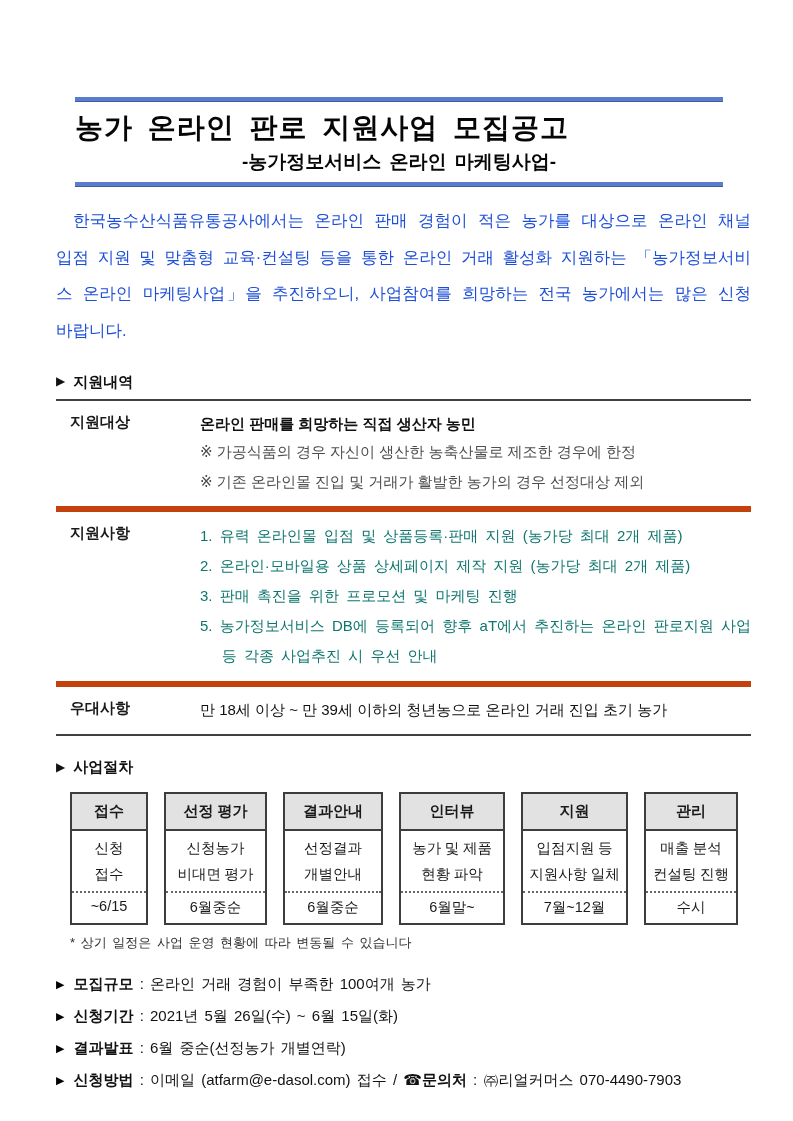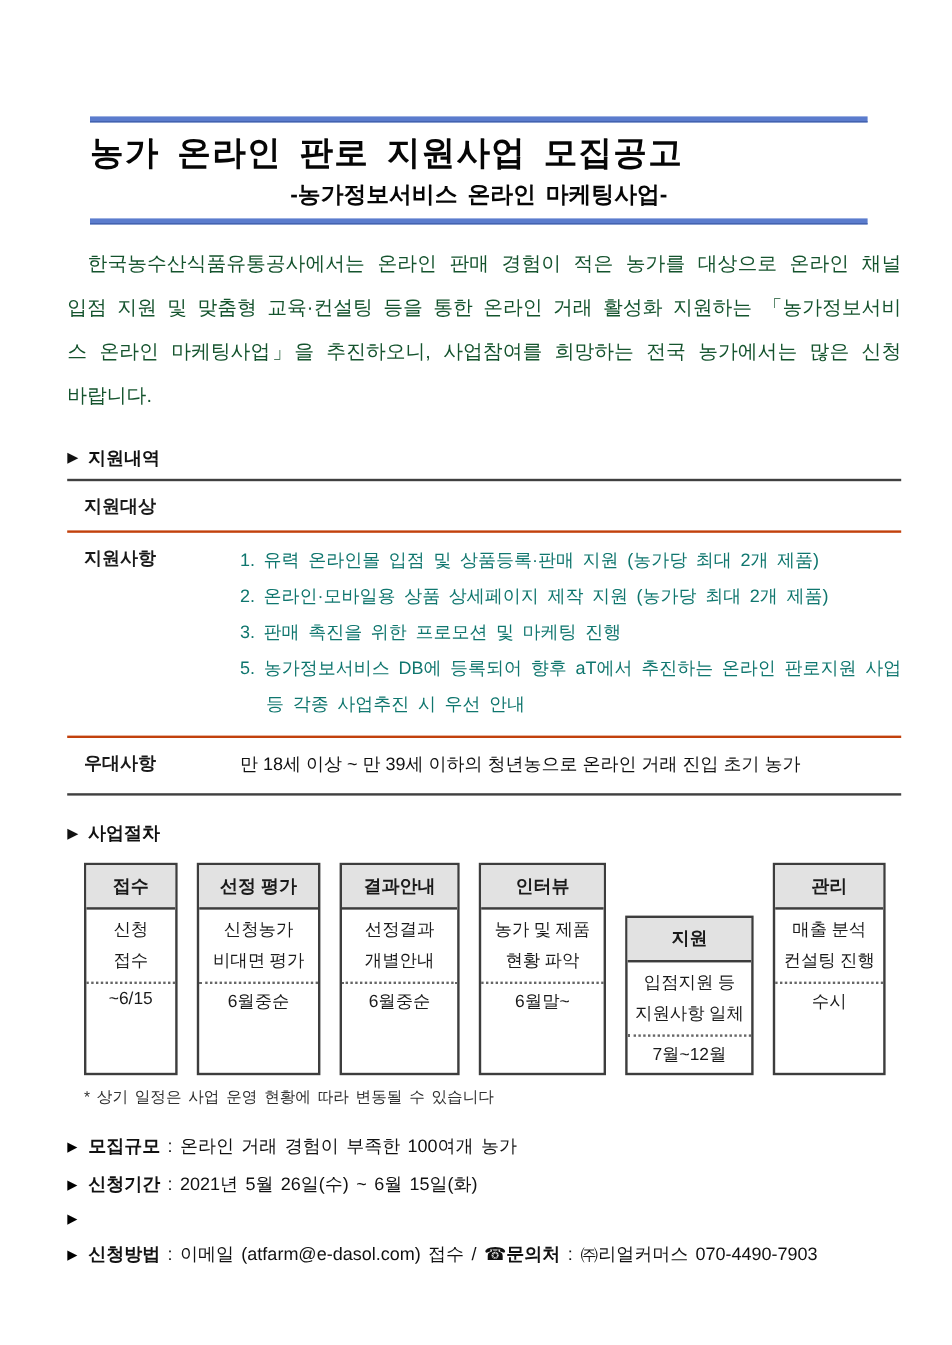--- a/index.html
+++ b/index.html
@@ -18,53 +18,53 @@
     padding:7px 0 2px 0; color:#060606; word-spacing:6px;
   }
   .doc-subtitle {
     text-align:center; font-size:19px; font-weight:bold; color:#060606;
     padding:0 0 7px 0; word-spacing:3px;
   }
 
   
   .intro {
     margin-top:15px; font-size:16.5px; line-height:2.22; text-align:justify;
-    text-indent:17px; word-spacing:4px; color:#14532d;
+    text-indent:17px; word-spacing:4px; color:#1d4ed8;
   }
 
   
   .section-heading { display:flex; align-items:center; font-weight:bold; font-size:15px; color:#111; }
   .section-heading .arr { font-size:12px; margin-right:8px; position:relative; top:-1px; }
   .sh-support { margin-top:24px; }
   .sh-process { margin-top:22px; }
 
   
   .support-table { margin-top:7px; border-top:2px solid #404040; }
-  .srow { display:flex; padding:9px 0 10px 14px; border-top:2px solid #c2410c; }
+  .srow { display:flex; padding:9px 0 10px 14px; border-top:6px solid #c2410c; }
   .srow:first-child { border-top:none; }
   .srow:last-child  { border-bottom:2px solid #404040; }
   .srow .rlabel { width:130px; flex:0 0 130px; font-weight:bold; font-size:15px; padding-top:3px; }
   .srow .rcontent { flex:1; font-size:15px; }
   .main-line { font-weight:bold; line-height:1.85; color:#111; }
   .note-line { color:#4d4d4d; line-height:1.9; margin-top:1px; }
   .item-line { line-height:2.0; text-align:justify; word-spacing:3px;
                padding-left:1.45em; text-indent:-1.45em; color:#0f766e; }
   .plain-line { line-height:1.85; color:#111; }
   .fine-note { font-size:11.5px; color:#3f3f3f; margin-top:4px; letter-spacing:-0.2px; }
 
   
   .steps { display:flex; gap:16px; margin:15px 0 0 14px; }
   .step { border:2px solid #3d3d3d; background:#fff; text-align:center; }
   .step-h { background:#e2e2e2; border-bottom:2px solid #3d3d3d; font-weight:bold;
             font-size:15px; padding:8px 2px; }
   .step-b { height:60px; display:flex; flex-direction:column; justify-content:center;
             font-size:14.5px; line-height:1.8; padding:2px 2px;font-family:Liberation Serif, serif; }
   .step-p { border-top:2px dotted #666; font-size:14.5px; padding:5px 2px 6px 2px; }
   .w1{flex:0 0 78px;} .w2{flex:0 0 103px;} .w3{flex:0 0 100px;}
-  .w4{flex:0 0 106px;} .w5{flex:0 0 107px;margin-top:44px;} .w6{flex:0 0 94px;}
+  .w4{flex:0 0 106px;} .w5{flex:0 0 107px;} .w6{flex:0 0 94px;}
   .schedule-note { margin:9px 0 0 14px; font-size:13px; color:#2e2e2e; word-spacing:2px; }
 
   
   .details { margin-top:23px; }
   .drow { display:flex; align-items:baseline; font-size:15px; margin-bottom:13px; color:#111; }
   .drow .arr { font-size:11px; margin-right:9px; color:#000; position:relative; top:-1px; }
   .drow b { font-weight:bold; }
   .drow .val { word-spacing:2px; }
 </style>
 </head>
@@ -82,20 +82,25 @@
   <p class="intro">한국농수산식품유통공사에서는 온라인 판매 경험이 적은 농가를 대상으로 온라인 채널 입점 지원 및 맞춤형 교육·컨설팅 등을 통한 온라인 거래 활성화 지원하는 「농가정보서비스 온라인 마케팅사업」을 추진하오니, 사업참여를 희망하는 전국 농가에서는 많은 신청 바랍니다.</p>
 
   <div class="section-heading sh-support">
     <span class="arr">▶</span>
     <span>지원내역</span>
   </div>
 
   <div class="support-table">
     <div class="srow">
       <div class="rlabel">지원대상</div>
+      <div class="rcontent">
+        <div class="main-line">온라인 판매를 희망하는 직접 생산자 농민</div>
+        <div class="note-line">※ 가공식품의 경우 자신이 생산한 농축산물로 제조한 경우에 한정</div>
+        <div class="note-line">※ 기존 온라인몰 진입 및 거래가 활발한 농가의 경우 선정대상 제외</div>
+      </div>
     </div>
     <div class="srow">
       <div class="rlabel">지원사항</div>
       <div class="rcontent">
         <div class="item-line">1. 유력 온라인몰 입점 및 상품등록·판매 지원 (농가당 최대 2개 제품)</div>
         <div class="item-line">2. 온라인·모바일용 상품 상세페이지 제작 지원 (농가당 최대 2개 제품)</div>
         <div class="item-line">3. 판매 촉진을 위한 프로모션 및 마케팅 진행</div>
         <div class="item-line">5. 농가정보서비스 DB에 등록되어 향후 aT에서 추진하는 온라인 판로지원 사업 등 각종 사업추진 시 우선 안내</div>
       </div>
     </div>
@@ -169,20 +174,21 @@
     <div class="drow">
       <span class="arr">▶</span>
       <span><b>모집규모</b><span class="val"> : 온라인 거래 경험이 부족한 100여개 농가</span></span>
     </div>
     <div class="drow">
       <span class="arr">▶</span>
       <span><b>신청기간</b><span class="val"> : 2021년 5월 26일(수) ~ 6월 15일(화)</span></span>
     </div>
     <div class="drow">
       <span class="arr">▶</span>
+      <span><b>결과발표</b><span class="val"> : 6월 중순(선정농가 개별연락)</span></span>
     </div>
     <div class="drow">
       <span class="arr">▶</span>
       <span><b>신청방법</b><span class="val"> : 이메일 (atfarm@e-dasol.com) 접수 / </span><span>☎</span><b>문의처</b><span class="val"> : ㈜리얼커머스 070-4490-7903</span></span>
     </div>
 
   </div>
 
 </div>
 

